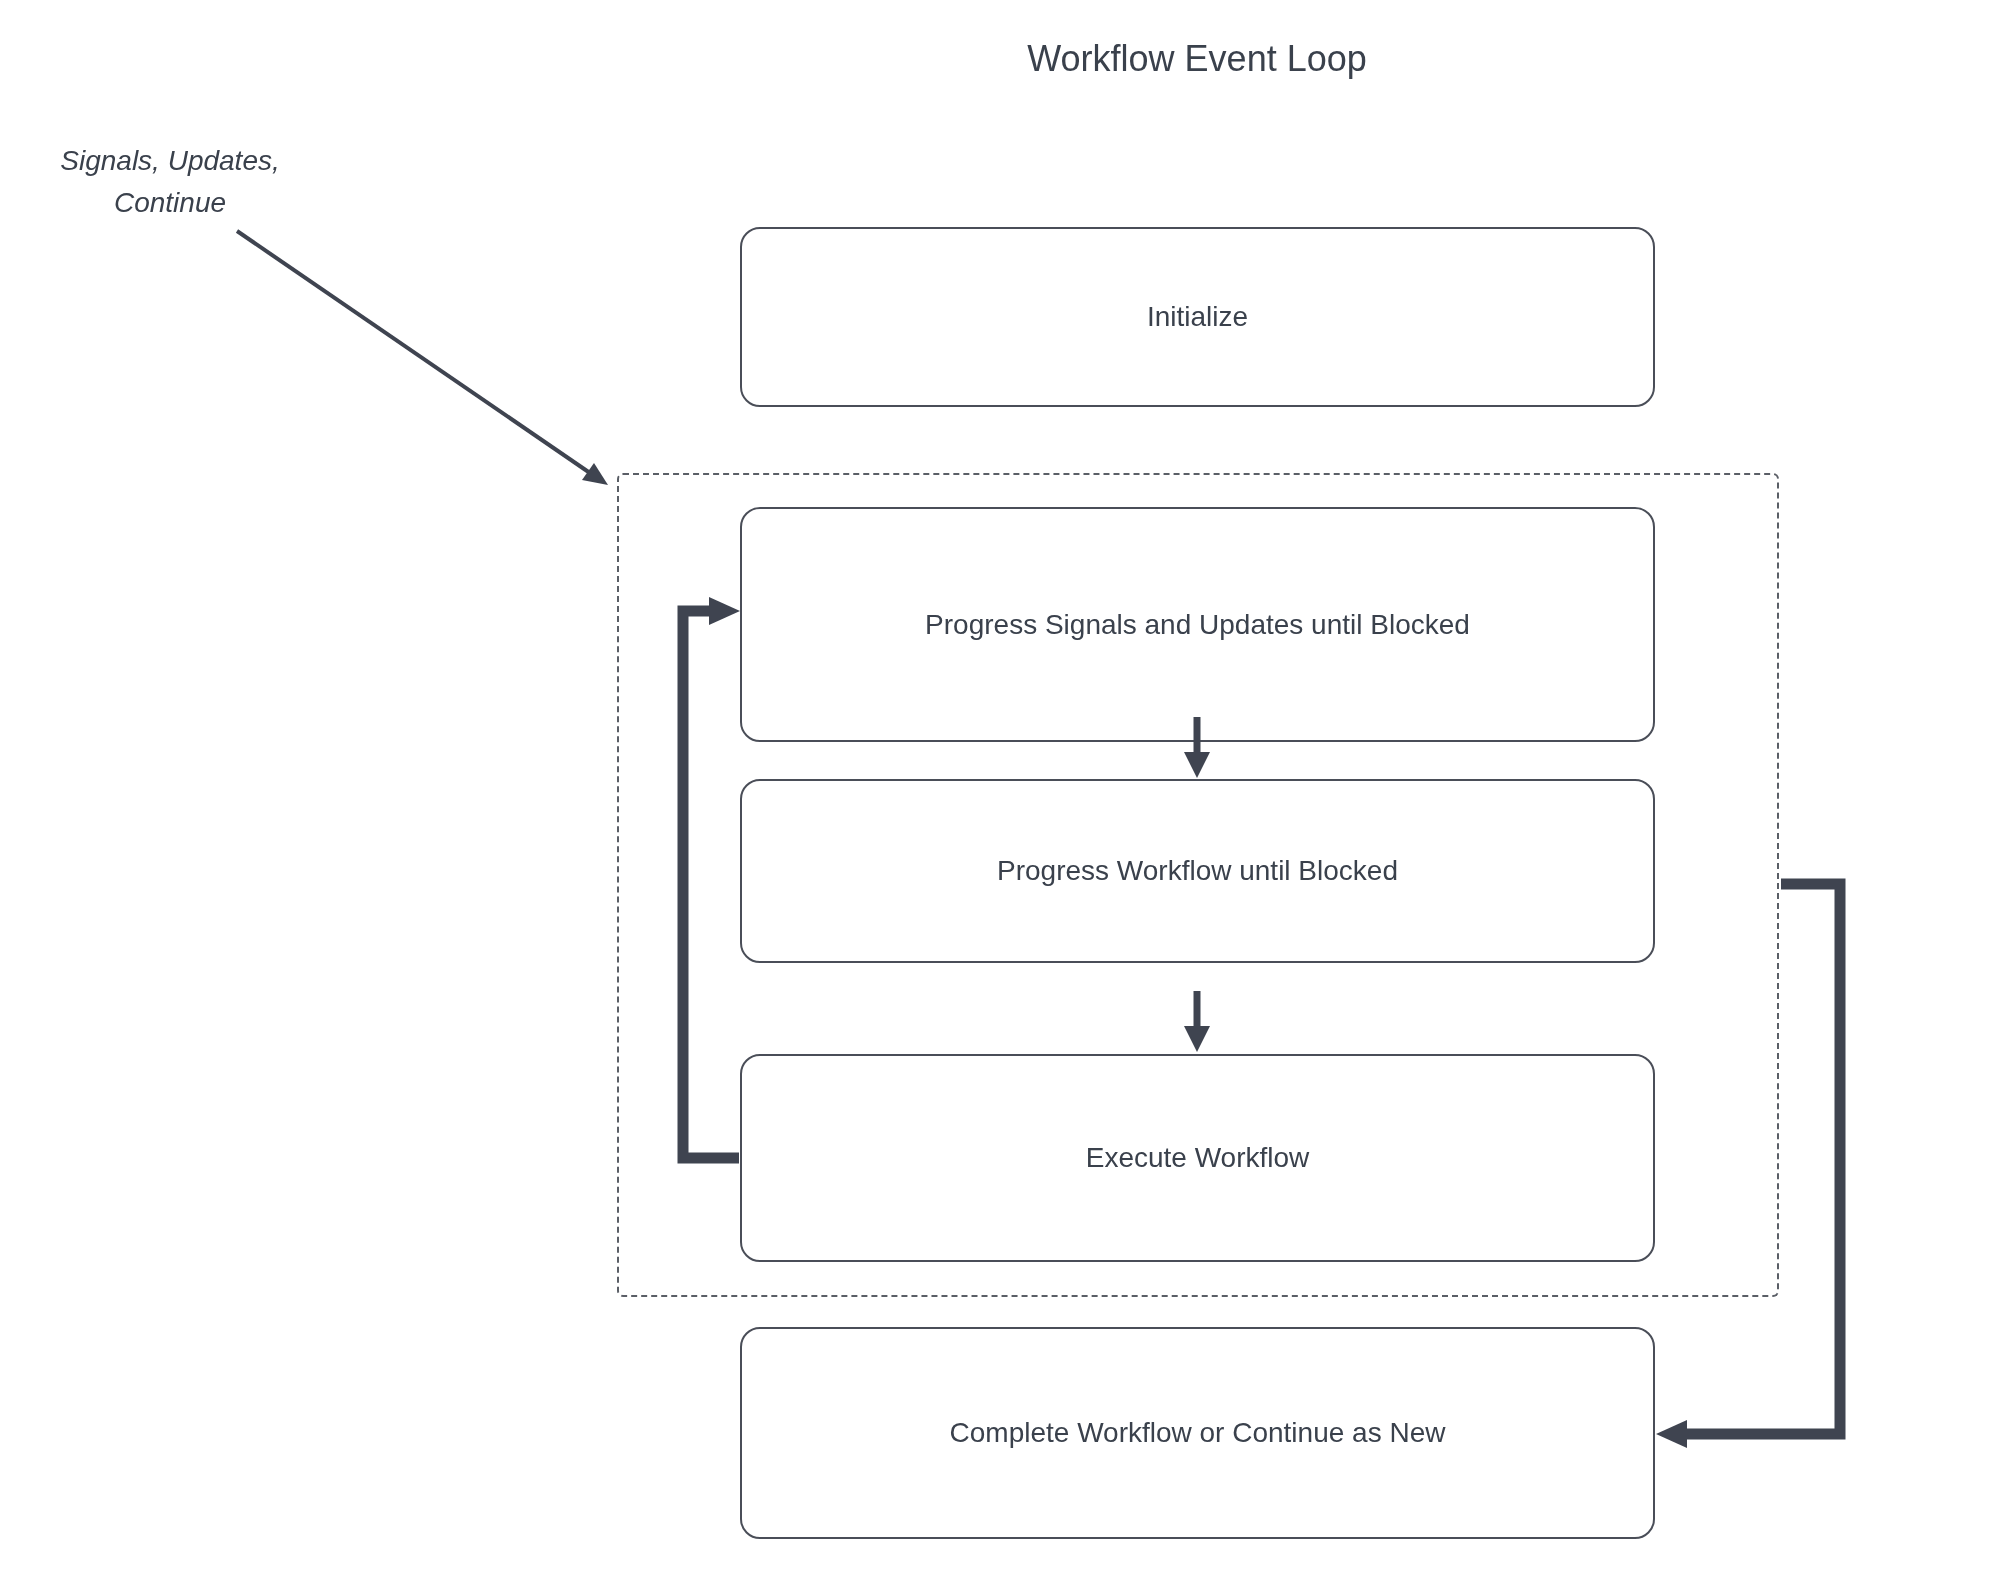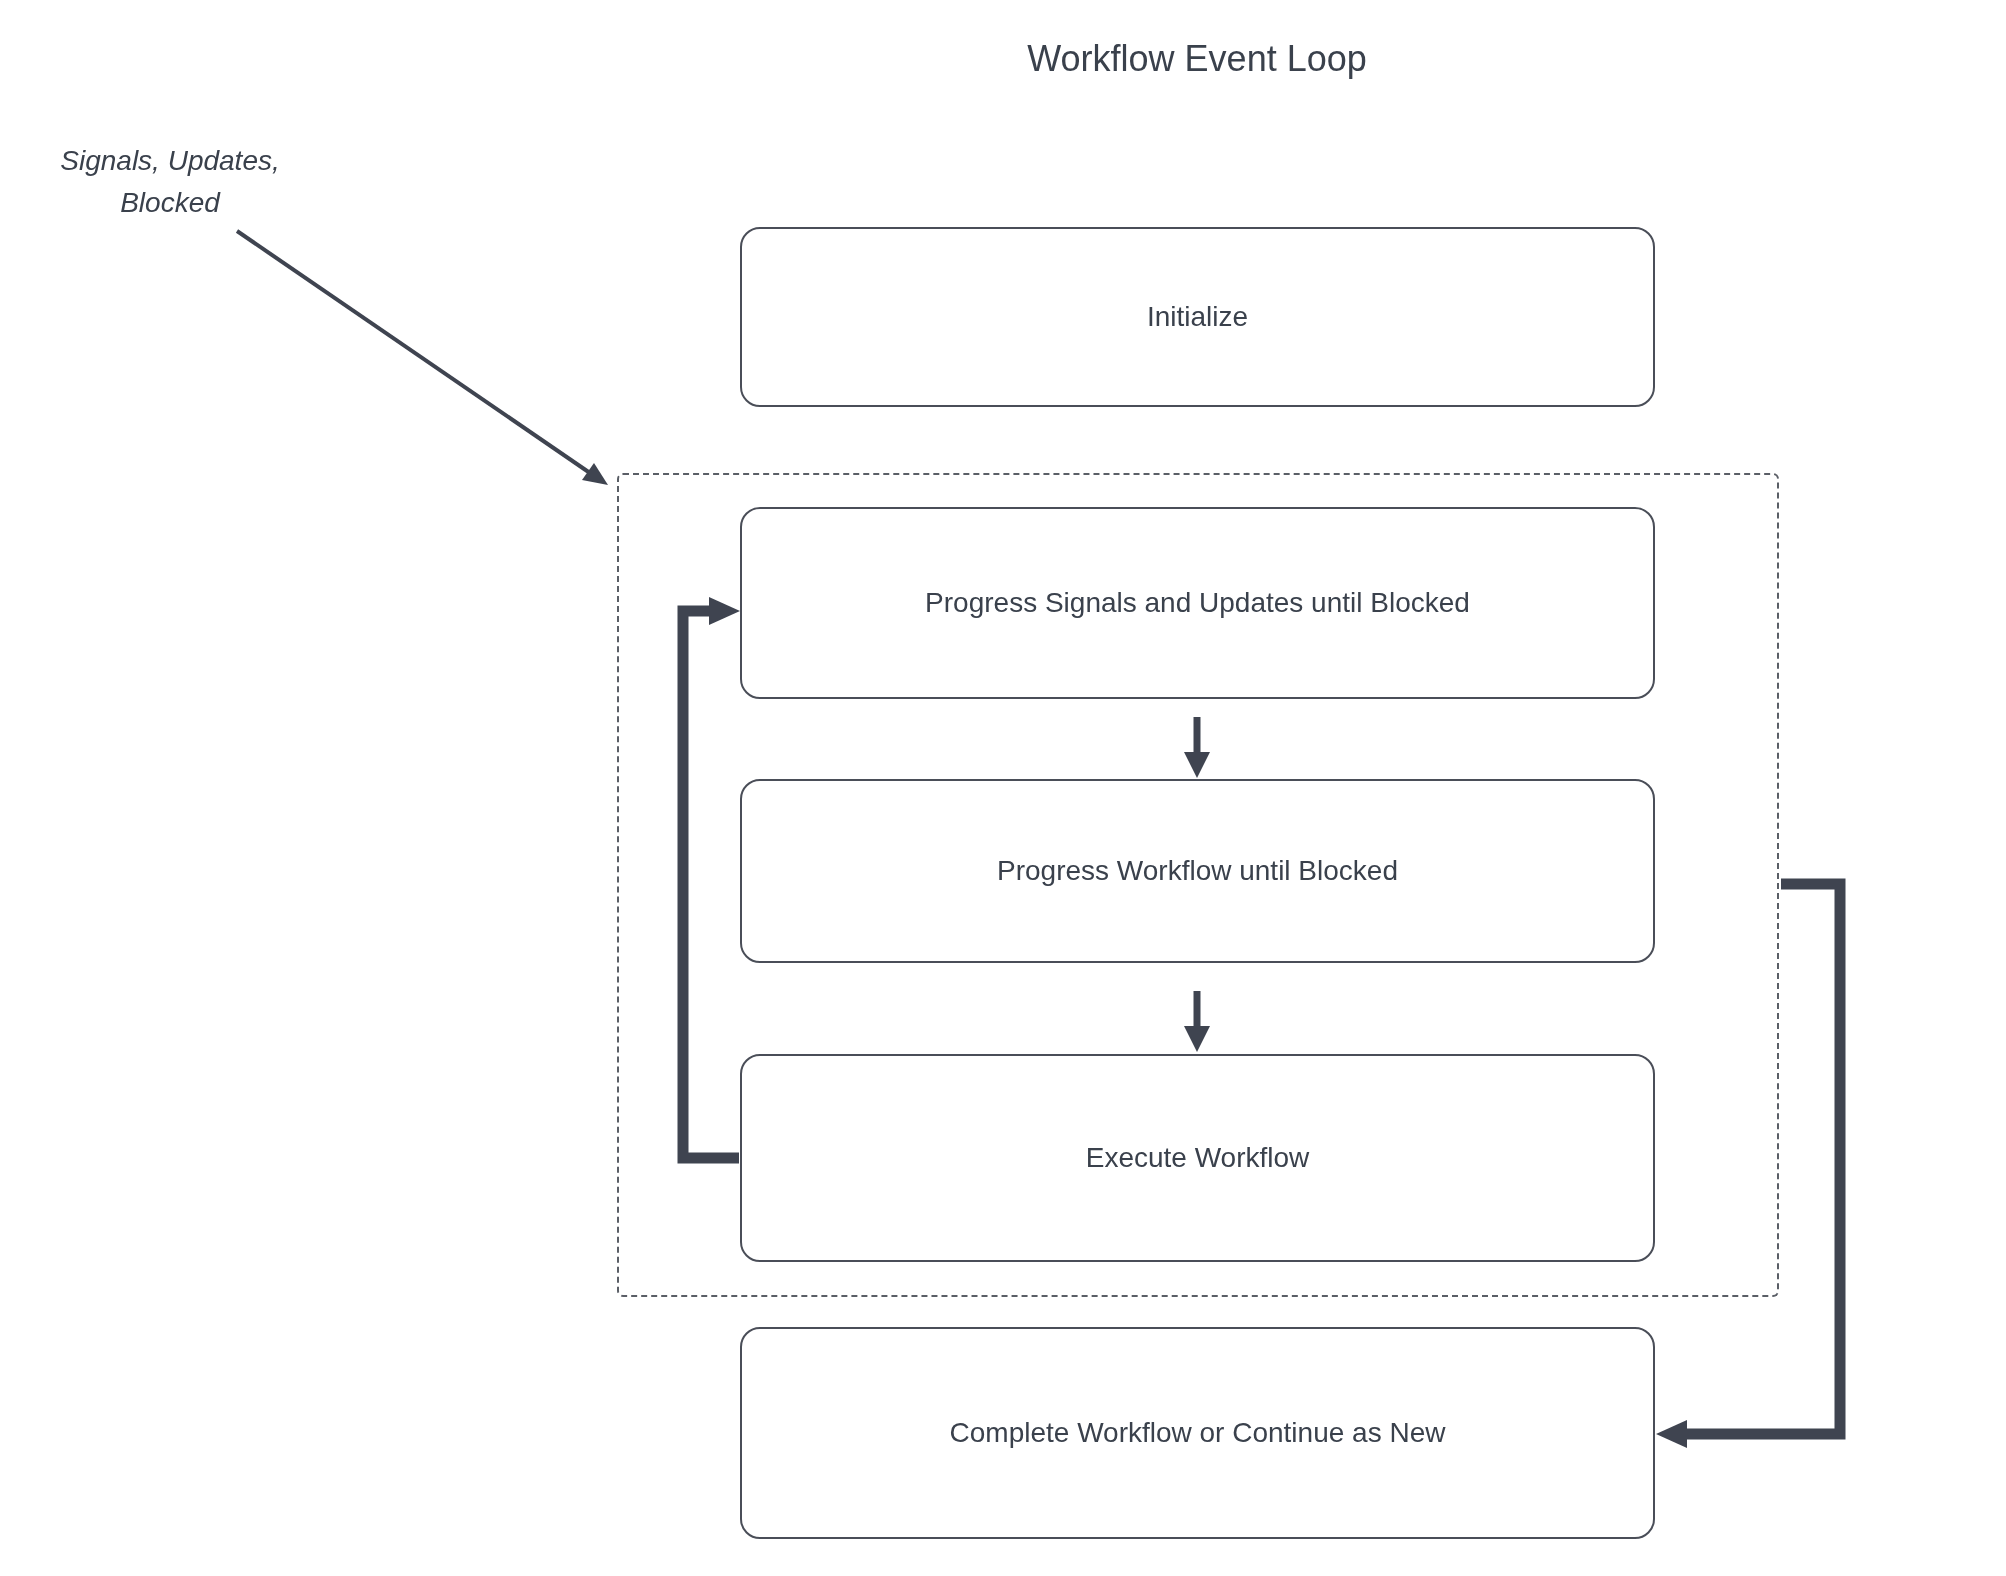--- a/index.html
+++ b/index.html
@@ -55,21 +55,21 @@
     border-radius:20px;
     display:flex;
     align-items:center;
     justify-content:center;
     text-align:center;
     font-size:28px;
     color:var(--text);
     padding:0 30px;
   }
   .node-initialize{ top:227px; height:180px; }
-  .node-progress-signals{ top:507px; height:192px; }
+  .node-progress-signals{ top:507px; height:235px; }
   .node-progress-workflow{ top:779px; height:184px; }
   .node-execute-queries{ top:1054px; height:208px; }
   .node-complete{ top:1327px; height:212px;align-items:center; }
   .loop-container{
     position:absolute;
     left:617px;
     top:473px;
     width:1162px;
     height:824px;
     box-sizing:border-box;
@@ -95,21 +95,21 @@
 </style>
 </head>
 <body>
 
 <div class="canvas">
 
   <div class="diagram-title">Workflow Event Loop</div>
 
   <div class="annotation">
     <div>Signals, Updates,</div>
-    <div>Blocked</div>
+    <div>Continue</div>
   </div>
 
   <div class="loop-container"></div>
 
   <div class="node node-initialize">
     <span>Initialize</span>
   </div>
 
   <div class="node node-progress-signals">
     <span>Progress Signals and Updates until Blocked</span>

